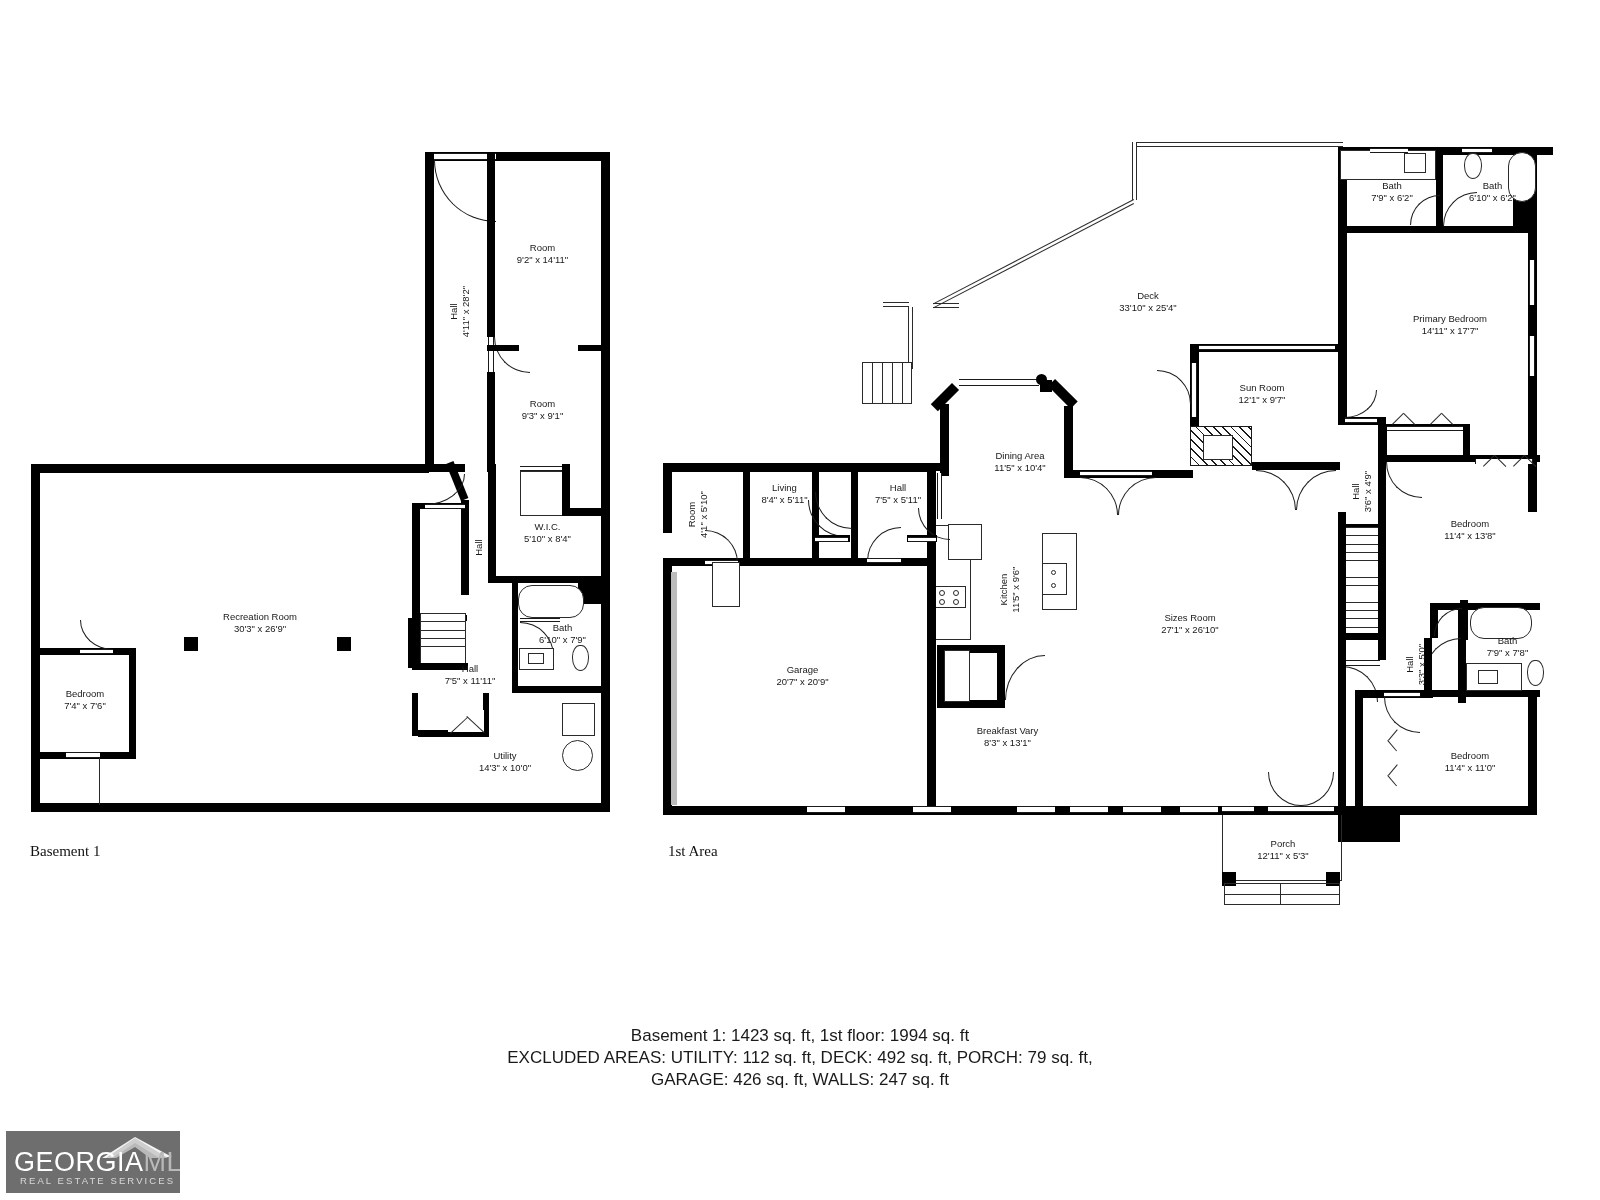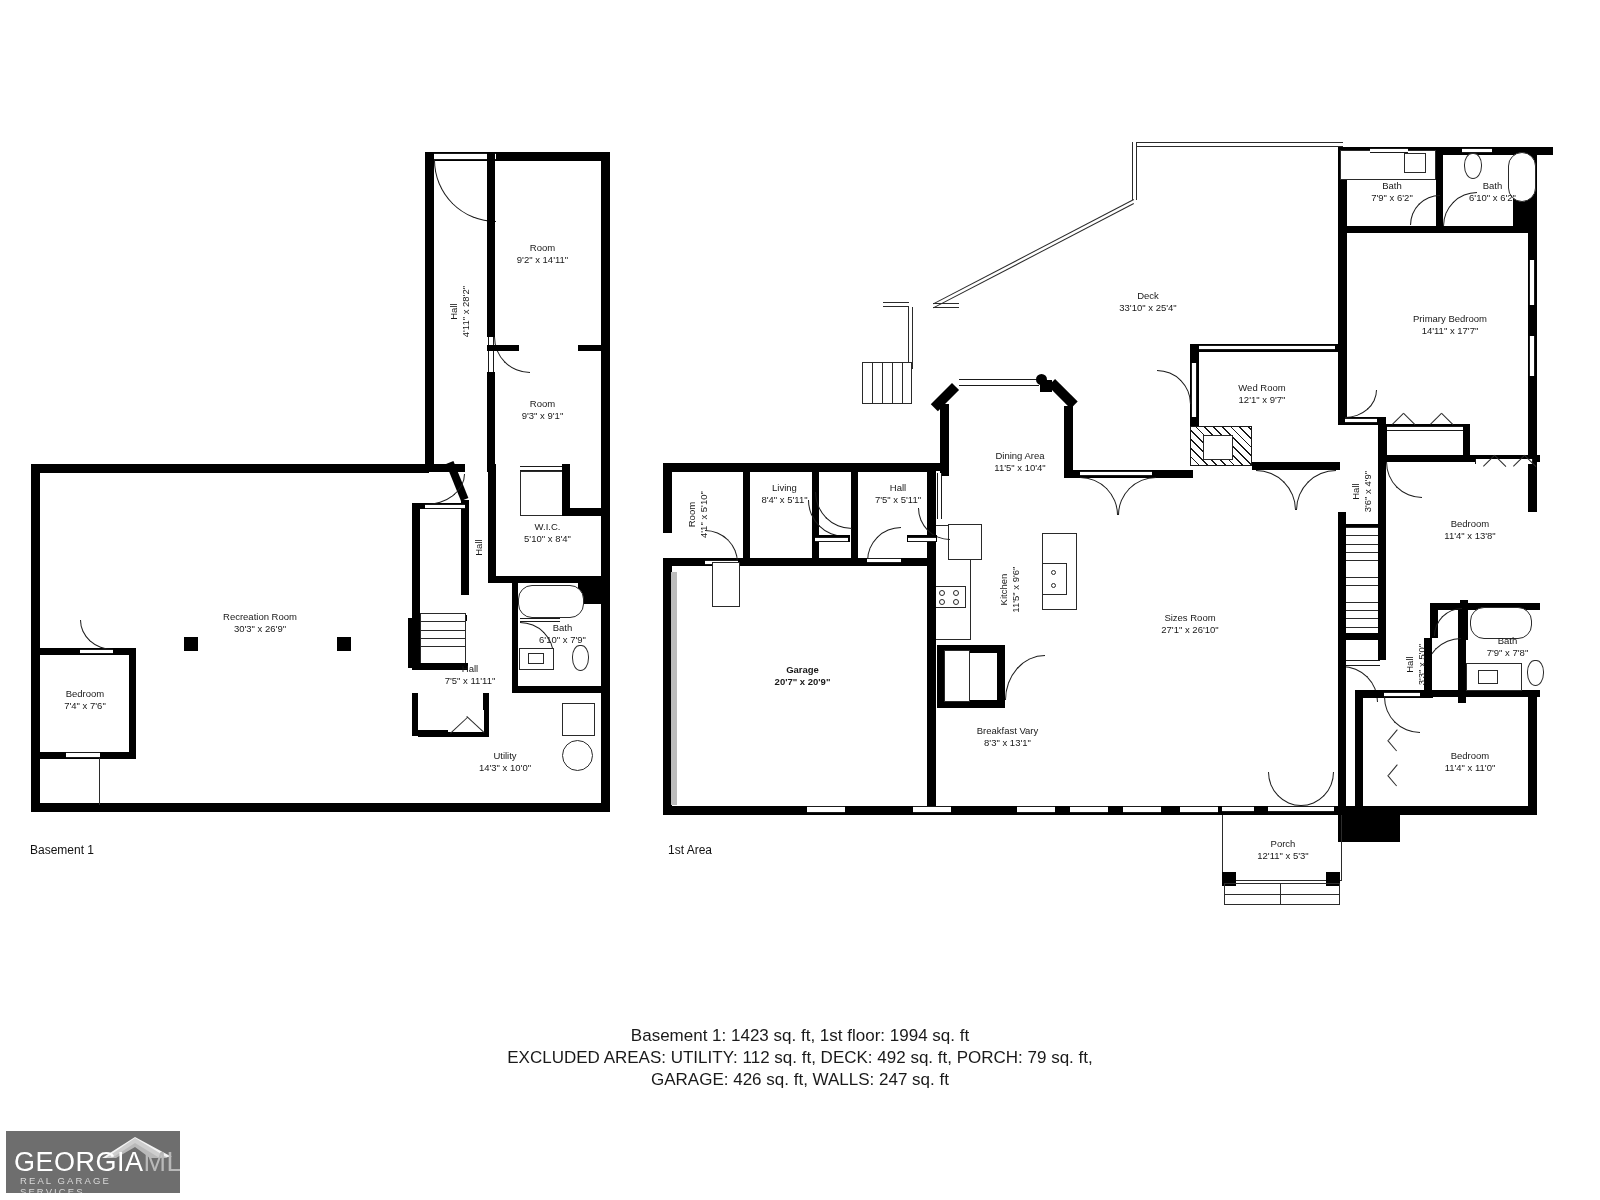--- a/index.html
+++ b/index.html
@@ -64,22 +64,23 @@
     line-height: 1.22;
     white-space: nowrap;
     pointer-events: none;
   }
   .label .nm { display: block; font-size: 9.5px; }
   .label .dm { display: block; font-size: 9.5px; }
   .label.vert { transform-origin: 50% 50%; }
 
   .floor-title {
     position: absolute;
-    font-size: 12px;
+    font-size: 15px;
     color: #111;
+    font-family: Liberation Serif, serif;
   }
 
   .fixture {
     position: absolute;
     border: 1.1px solid #2a2a2a;
     background: #ffffff;
   }
   .fix-oval { border-radius: 50%; }
   .tub { border-radius: 14px; }
   .toilet { border-radius: 45% 45% 50% 50%; }
@@ -409,21 +410,21 @@
     <div class="deckline" style="left:1388px;top:740px;width:14px;transform:rotate(50deg);"></div>
     <div class="deckline" style="left:1388px;top:775px;width:14px;transform:rotate(-50deg);"></div>
     <div class="deckline" style="left:1388px;top:775px;width:14px;transform:rotate(50deg);"></div>
 
     <div class="wall" style="left:1190px;top:344px;width:152px;height:8px;"></div>
     <div class="win" style="left:1199px;top:345px;width:136px;height:5px;"></div>
     <div class="wall" style="left:1190px;top:344px;width:9px;height:94px;"></div>
     <div class="winv" style="left:1191px;top:363px;width:6px;height:54px;"></div>
     <div class="door-arc arc-tr" style="left:1157px;top:370px;width:34px;height:34px;"></div>
     <div class="label" style="left:1212px;top:382px;width:100px;">
-      <span class="nm">Wed Room</span>
+      <span class="nm">Sun Room</span>
       <span class="dm">12'1" x 9'7"</span>
     </div>
 
     <div class="hatch" style="left:1190px;top:426px;width:62px;height:40px;"></div>
     <div class="fixture" style="left:1203px;top:435px;width:30px;height:25px;"></div>
 
     <div class="wall" style="left:952px;top:383px;width:10px;height:30px;transform:rotate(45deg);transform-origin:top left;"></div>
     <div class="wall" style="left:940px;top:404px;width:9px;height:72px;"></div>
     <div class="win" style="left:959px;top:379px;width:80px;height:7px;"></div>
     <div class="wall" style="left:1040px;top:380px;width:12px;height:12px;"></div>
@@ -477,21 +478,21 @@
     </div>
 
     <div class="wall" style="left:663px;top:463px;width:272px;height:9px;"></div>
     <div class="wall" style="left:663px;top:463px;width:9px;height:70px;"></div>
     <div class="wall" style="left:663px;top:560px;width:9px;height:255px;"></div>
     <div class="wall" style="left:663px;top:806px;width:593px;height:9px;"></div>
     <div class="wall" style="left:663px;top:558px;width:272px;height:8px;"></div>
     <div class="wall" style="left:927px;top:463px;width:9px;height:345px;"></div>
 
     <div class="fixture" style="left:671px;top:572px;width:6px;height:233px;background:#bcbcbc;border:none;"></div>
-    <div class="label" style="left:745px;top:664px;width:115px;font-weight:bold;">
+    <div class="label" style="left:745px;top:664px;width:115px;">
       <span class="nm">Garage</span>
       <span class="dm">20'7" x 20'9"</span>
     </div>
 
     <div class="win" style="left:807px;top:806px;width:38px;height:7px;"></div>
     <div class="win" style="left:913px;top:806px;width:38px;height:7px;"></div>
     <div class="win" style="left:1017px;top:806px;width:38px;height:7px;"></div>
     <div class="win" style="left:1070px;top:806px;width:38px;height:7px;"></div>
     <div class="win" style="left:1123px;top:806px;width:38px;height:7px;"></div>
     <div class="win" style="left:1180px;top:806px;width:38px;height:7px;"></div>
@@ -560,16 +561,16 @@
   </div>
 
   <div id="logo">
     <svg class="roof" viewBox="0 0 70 22" xmlns="http://www.w3.org/2000/svg">
       <polygon points="33,0 70,20 56,20 33,6 10,21 0,21" fill="#ffffff" opacity="0.92"></polygon>
       <polygon points="33,1 66,21 48,21 33,10 14,21 4,21" fill="#c7c7c7" opacity="0.85"></polygon>
     </svg>
     <div class="l1">
       <span class="ga">GEORGIA</span><span class="mls">MLS</span>
     </div>
-    <div class="l2">REAL GARAGE SERVICES</div>
+    <div class="l2">REAL ESTATE SERVICES</div>
   </div>
 
 </div>
 
 </body></html>

